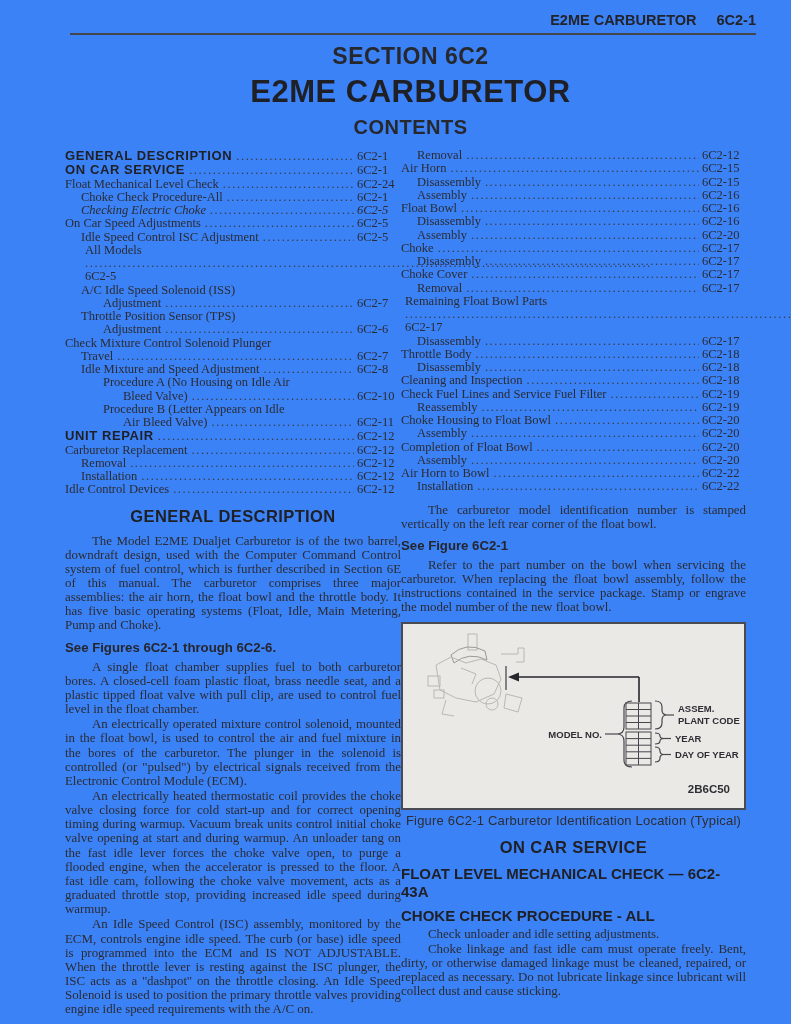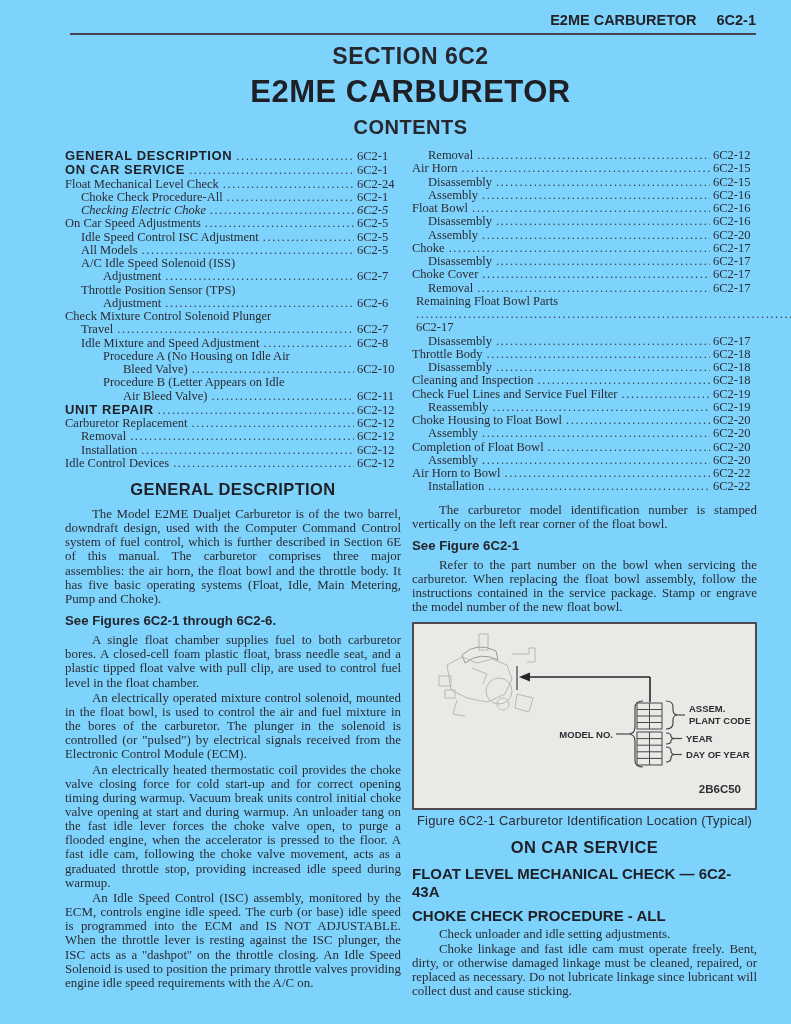--- a/index.html
+++ b/index.html
@@ -1,35 +1,35 @@
 <!DOCTYPE html>
 <html><head>
 <meta charset="utf-8">
 <style>
   html,body{margin:0;padding:0;background:#cfcfcb;}
   .page{
     position:relative;width:791px;height:1024px;margin:0 auto;
-    background:#7dd3fc;color:#2b2b33;overflow:hidden;
+    background:#3b82f6;color:#2b2b33;overflow:hidden;
     font-family:"Liberation Serif", serif;
   }
   .inner{padding:12px 35px 0 65px;}
   
   .hdr{display:flex;justify-content:flex-end;align-items:baseline;gap:20px;
        font-family:"Liberation Sans",sans-serif;font-weight:bold;font-size:14.5px;
        color:#23232a;padding-bottom:5px;}
   .rule{height:2px;background:#45454c;margin:0 0 8px 5px;}
   
   .t-section{font-family:"Liberation Sans",sans-serif;font-weight:bold;font-size:23px;
              text-align:center;letter-spacing:.5px;color:#27272e;margin-top:6px;}
   .t-main{font-family:"Liberation Sans",sans-serif;font-weight:bold;font-size:31px;
           text-align:center;letter-spacing:.5px;color:#1f1f26;margin-top:4px;}
   .t-contents{font-family:"Liberation Sans",sans-serif;font-weight:bold;font-size:20px;
               text-align:center;letter-spacing:.5px;color:#27272e;margin-top:6px;margin-bottom:10px;}
   
-  .cols{display:flex;gap:11px;}
+  .cols{display:flex;}
   .col-l{width:336px;flex:none;}
   .col-r{width:345px;flex:none;}
   
   .toc{font-size:12.5px;line-height:13.25px;color:#2b2b33;}
   .toc-row{display:flex;align-items:baseline;}
   .toc-label{white-space:nowrap;}
   .toc-bold .toc-label{font-family:"Liberation Sans",sans-serif;font-weight:bold;
                        font-size:13px;letter-spacing:.6px;color:#1f1f26;}
   .toc-leader{flex:1;overflow:hidden;white-space:nowrap;letter-spacing:1.6px;
               margin:0 3px 0 4px;color:#3a3a42;}
@@ -98,21 +98,21 @@
             <div class="toc-row" style="padding-left: 0px;">
               <span class="toc-label">On Car Speed Adjustments</span>
               <span class="toc-leader">........................................................................................................................</span>
               <span class="toc-page">6C2-5</span>
             </div>
             <div class="toc-row" style="padding-left: 16px;">
               <span class="toc-label">Idle Speed Control ISC Adjustment</span>
               <span class="toc-leader">........................................................................................................................</span>
               <span class="toc-page">6C2-5</span>
             </div>
-            <div class="toc-row" style="padding-left: 16px;">
+            <div class="toc-row" style="padding-left: 16px; flex-direction: column;">
               <span class="toc-label">All Models</span>
               <span class="toc-leader">........................................................................................................................</span>
               <span class="toc-page">6C2-5</span>
             </div>
             <div class="toc-row" style="padding-left: 16px;">
               <span class="toc-label">A/C Idle Speed Solenoid (ISS)</span>
             </div>
             <div class="toc-row" style="padding-left: 38px;">
               <span class="toc-label">Adjustment</span>
               <span class="toc-leader">........................................................................................................................</span>

